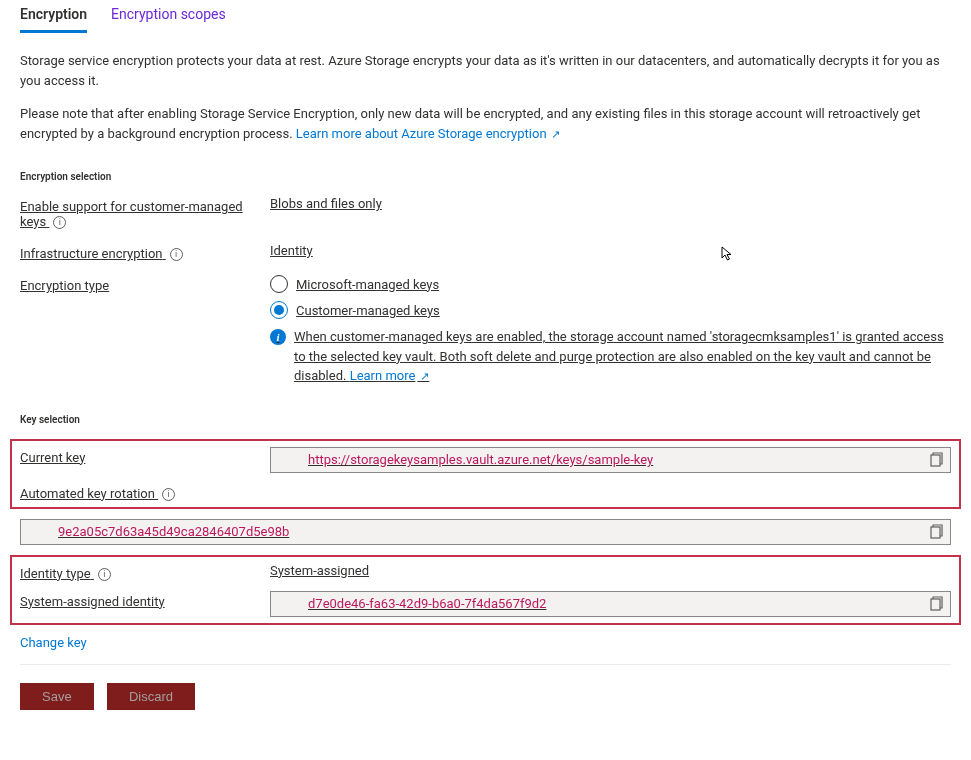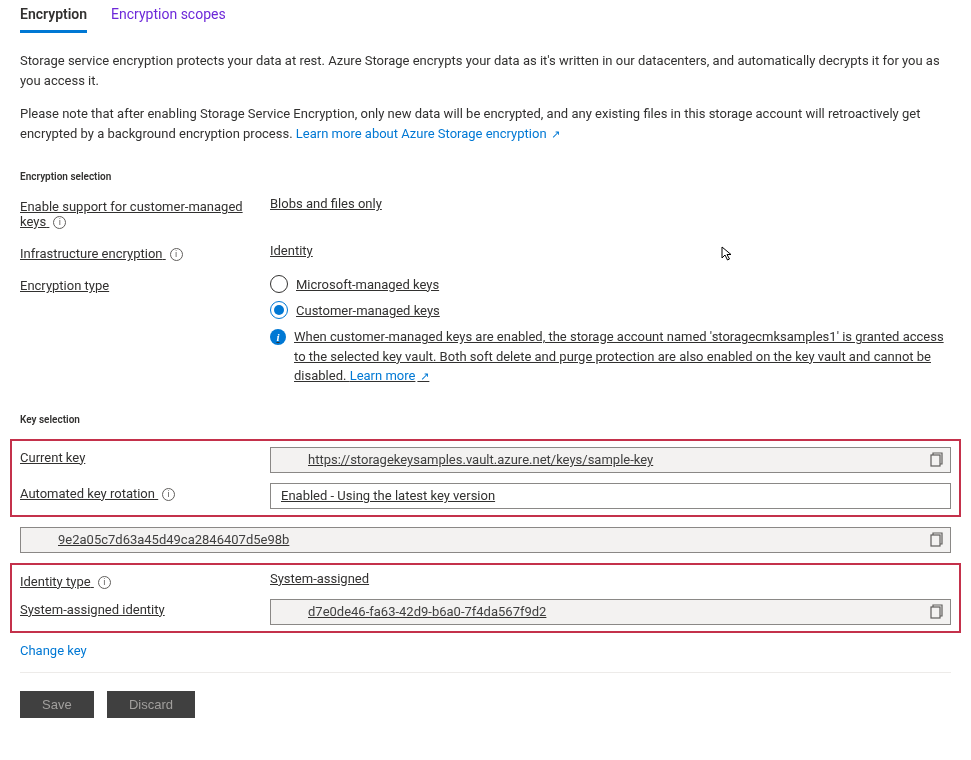--- a/index.html
+++ b/index.html
@@ -118,21 +118,21 @@
     display:flex;
     align-items:center;
     background:#f3f2f1;
     border:1px solid #8a8886;
     height:26px;
     padding:0 6px 0 10px;
     width:100%;
   }
   .readonly-field .val {
     flex:1;
-    color:#404040;
+    color:#be185d;
     white-space:nowrap;
     overflow:hidden;
     text-overflow:ellipsis;
     padding-left:27px;
   }
   .copy-icon {
     width:16px;height:16px;
     cursor:pointer;
     color:#605e5c;
     flex-shrink:0;
@@ -152,21 +152,21 @@
     padding:6px 8px;
     margin: 0 -10px 10px -10px;
   }
   .highlight-box .row:last-child { margin-bottom:0; }
   .divider {
     border:none;
     border-top:1px solid #edebe9;
     margin:14px 0 18px 0;
   }
   .btn {
-    background:#404040;
+    background:#7f1d1d;
     border:none;
     color:#a19f9d;
     padding:6px 22px;
     font-size:13px;
     cursor:default;
     margin-right:10px;
   }
   .cursor-svg {
     position:absolute;
     width:16px;height:16px;
@@ -242,25 +242,20 @@
               <path d="M5 3 V1 H14 V12 H12" fill="none" stroke="currentColor" stroke-width="1.2"></path>
             </svg>
       </div>
     </div>
   </div>
   <div class="row tight">
     <div class="label-col">
       <span>Automated key rotation</span>
       <span class="info-icon">i</span>
     </div>
-    <div class="value-col">
-      <div class="text-field">
-        <span>Enabled - Using the latest key version</span>
-      </div>
-    </div>
   </div>
 </div>
 
 <div class="row tight">
   <div class="value-col">
     <div class="readonly-field">
       <span class="val">9e2a05c7d63a45d49ca2846407d5e98b</span>
       <svg class="copy-icon" viewBox="0 0 16 16">
             <rect x="3" y="3" width="9" height="11" fill="none" stroke="currentColor" stroke-width="1.2"></rect>
             <path d="M5 3 V1 H14 V12 H12" fill="none" stroke="currentColor" stroke-width="1.2"></path>

